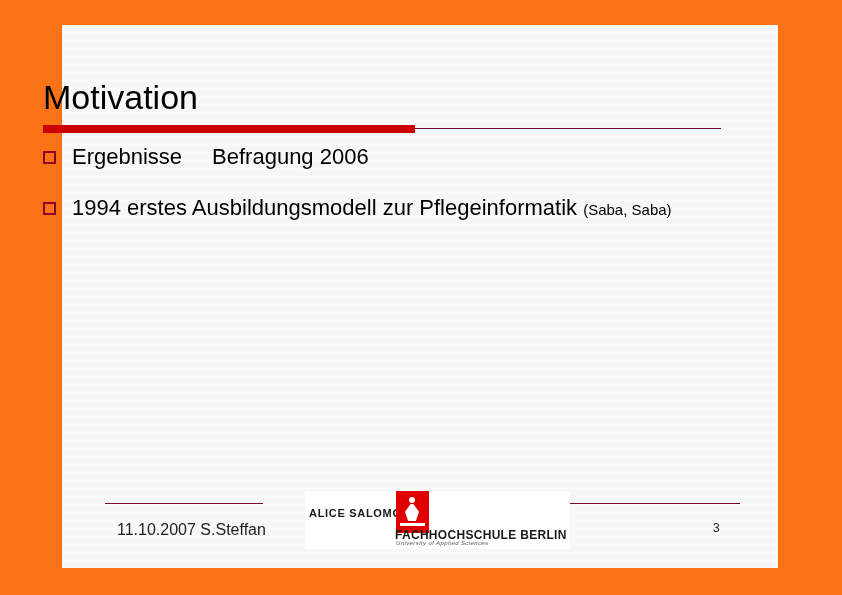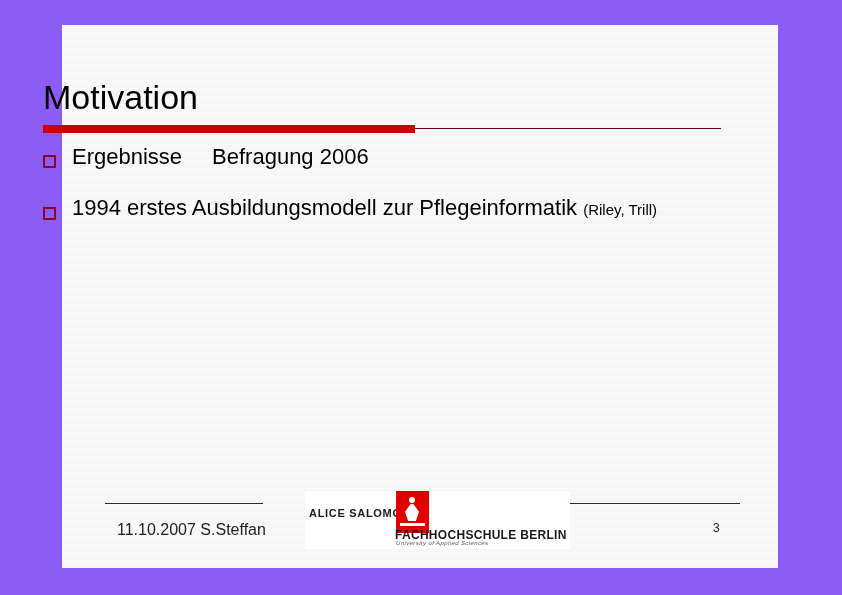--- a/index.html
+++ b/index.html
@@ -13,21 +13,21 @@
   body {
     font-family: "Liberation Sans", sans-serif;
   }
 
   
   #slide-page {
     position: absolute;
     left: 0; top: 0;
     width: 842px;
     height: 595px;
-    background: #8b5cf6;
+    background: #f97316;
   }
 
   #slide-surface {
     position: absolute;
     left: 62px;
     top: 25px;
     width: 716px;
     height: 543px;
     background: #f7f7f7;
     box-shadow: 0 0 0 0 rgba(0,0,0,0);
@@ -91,21 +91,21 @@
 
   
   #bullet-list {
     position: absolute;
     left: 43px;
     top: 143px;
     width: 672px;
   }
   .bullet-row {
     display: flex;
-    align-items: center;
+    align-items: flex-start;
     margin-bottom: 23px;
   }
   .bullet-marker {
     flex: 0 0 auto;
     width: 13px;
     height: 13px;
     border: 2px solid #8c0026;
     box-sizing: border-box;
     margin-top: 8px;
     margin-right: 16px;
@@ -247,21 +247,21 @@
     <div class="bullet-row">
       <span class="bullet-marker"></span>
       <span class="bullet-text"><span>Ergebnisse</span><span class="gap"></span><span>Befragung 2006</span></span>
     </div>
 
 
 
     <div class="bullet-row">
       <span class="bullet-marker"></span>
       <span class="bullet-text"><span>1994 erstes Ausbildungsmodell zur Pflegeinformatik</span>
-        <span class="cite">(Riley, Trill)</span></span>
+        <span class="cite">(Saba, Saba)</span></span>
     </div>
 
 
   </div>
 
   <div id="footer-rule-left"></div>
   <div id="footer-rule-right"></div>
   <div id="footer-date">11.10.2007 S.Steffan</div>
   <div id="page-number">3</div>
 

